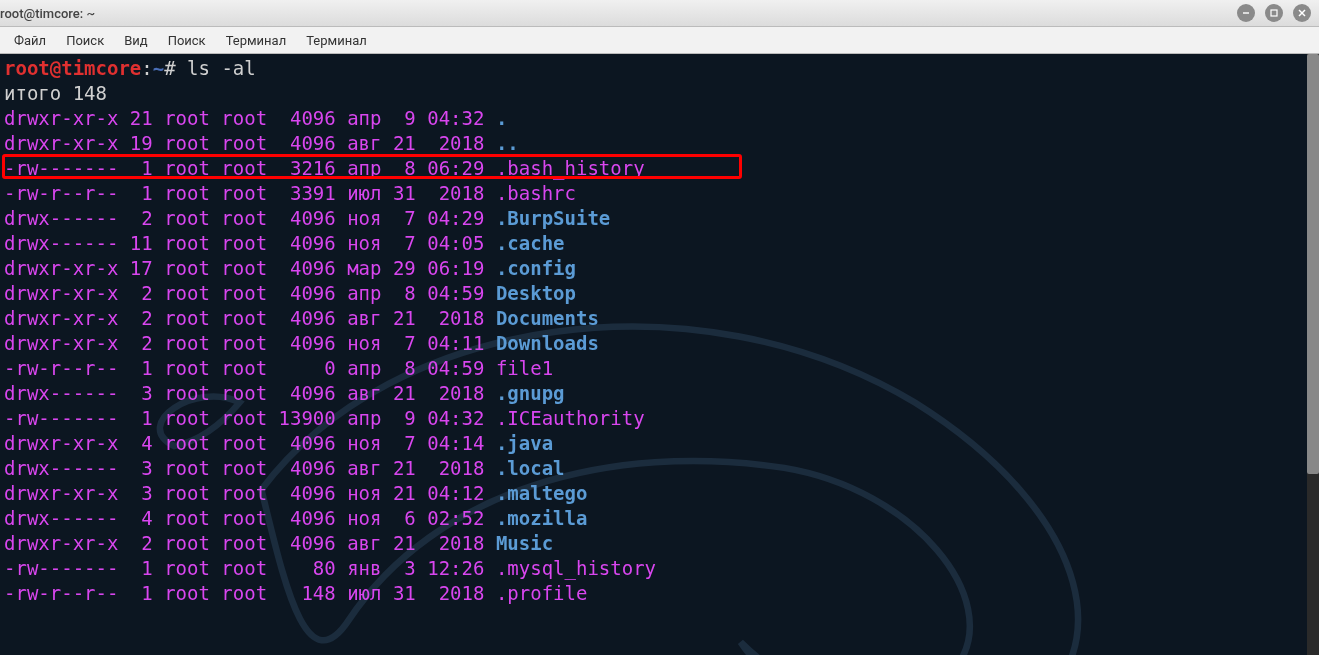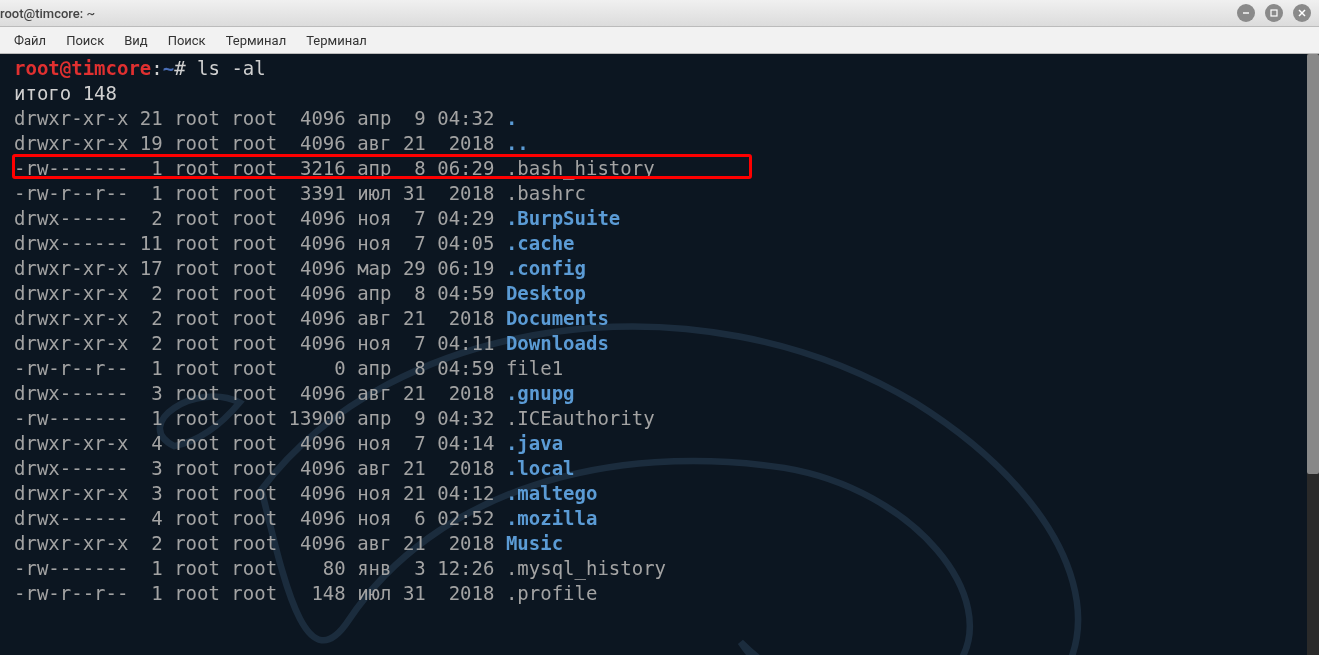--- a/index.html
+++ b/index.html
@@ -66,21 +66,21 @@
   cursor: pointer;
 }
 .term-wrap {
   flex: 1;
   display: flex;
   position: relative;
 }
 .terminal {
   flex: 1;
   background: #0c1621;
-  padding: 2px 14px;
+  padding: 2px 4px;
   font-family: "DejaVu Sans Mono", Menlo, Consolas, monospace;
   font-size: 19px;
   line-height: 25px;
   overflow: hidden;
   position: relative;
 }
 .scroll {
   width: 12px;
   background: #2a2a2a;
   position: relative;
@@ -97,21 +97,21 @@
   position: absolute;
   inset: 0;
   opacity: 0.15;
   pointer-events: none;
 }
 pre.line { white-space: pre; font-family: inherit; position: relative; }
 .c-red  { color: #e03030; font-weight: bold; }
 .c-blue { color: #4a6fb8; font-weight: bold; }
 .c-white{ color: #d0d0d0; }
 .c-grey { color: #d0d0d0; }
-.c-green{ color: #a3a3a3; }
+.c-green{ color: #d946ef; }
 .c-name { color: #5b9bd5; font-weight: bold; }
 .highlight-box {
   position: absolute;
   border: 3px solid #ff0000;
   border-radius: 3px;
   pointer-events: none;
   z-index: 5;
 }
 </style>
 </head>

